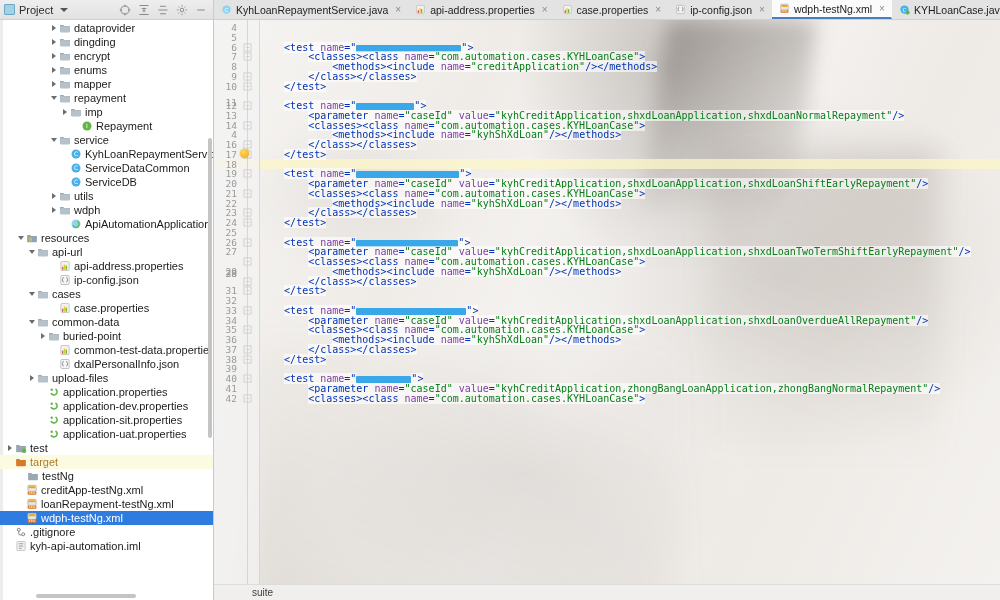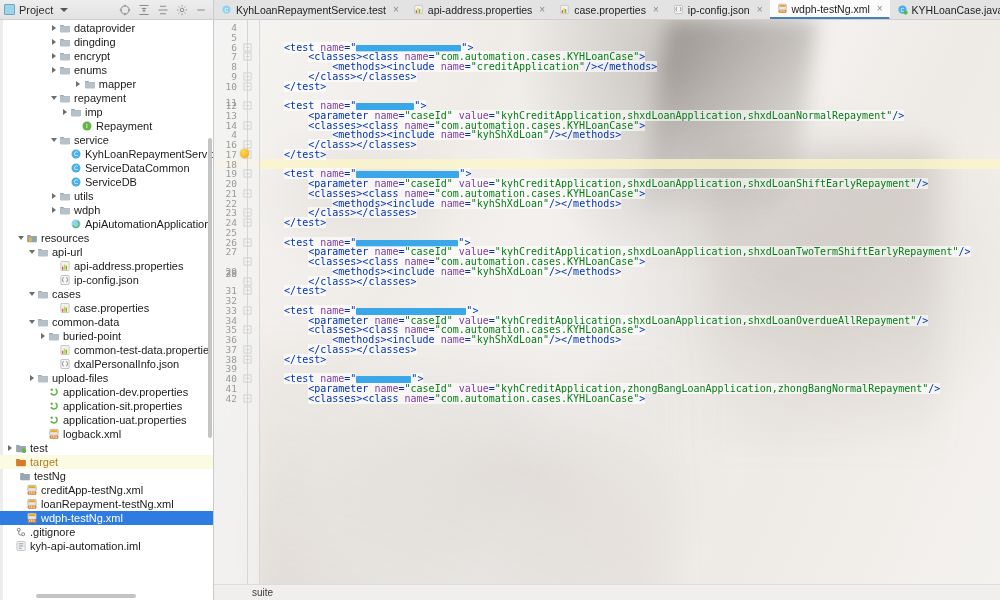--- a/index.html
+++ b/index.html
@@ -276,21 +276,21 @@
         </svg>
       </div>
     </div>
 
     <div class="tabs" id="tabs">
         <div class="tab">
           <svg viewBox="0 0 16 16" class="ficon">
             <circle cx="8" cy="8" r="6" fill="#8fd3f0"></circle>
             <text x="8" y="11" font-size="8" fill="#fff" text-anchor="middle" font-family="DejaVu Sans">C</text>
           </svg>
-          <span>KyhLoanRepaymentService.test</span>
+          <span>KyhLoanRepaymentService.java</span>
           <span class="tab-x">×</span>
         </div>
         <div class="tab">
           <svg viewBox="0 0 16 16" class="ficon">
             <rect x="2.5" y="2" width="11" height="12" rx="1" fill="#f2f2f2" stroke="#b9b9b9"></rect>
             <rect x="4" y="9" width="1.8" height="4" fill="#e0574d"></rect>
             <rect x="6.4" y="6" width="1.8" height="7" fill="#f0c419"></rect>
             <rect x="8.8" y="7.5" width="1.8" height="5.5" fill="#62b543"></rect>
           </svg>
           <span>api-address.properties</span>
@@ -374,21 +374,21 @@
           <div class="tree-row" style="padding-left: 48px;">
             <span class="arrow closed">
               <i></i>
             </span>
             <svg viewBox="0 0 16 16" class="ico">
               <path d="M1.5 4h4.2l1.2 1.4h7.6v7.1a1 1 0 0 1-1 1H2.5a1 1 0 0 1-1-1z" fill="#9aa7b0"></path>
               <path d="M1.5 5.6h13v6.9a1 1 0 0 1-1 1H2.5a1 1 0 0 1-1-1z" fill="#b6c1c9"></path>
             </svg>
             <span class="tlabel">enums</span>
           </div>
-          <div class="tree-row" style=" justify-content: center;">
+          <div class="tree-row" style="padding-left: 48px;">
             <span class="arrow closed">
               <i></i>
             </span>
             <svg viewBox="0 0 16 16" class="ico">
               <path d="M1.5 4h4.2l1.2 1.4h7.6v7.1a1 1 0 0 1-1 1H2.5a1 1 0 0 1-1-1z" fill="#9aa7b0"></path>
               <path d="M1.5 5.6h13v6.9a1 1 0 0 1-1 1H2.5a1 1 0 0 1-1-1z" fill="#b6c1c9"></path>
             </svg>
             <span class="tlabel">mapper</span>
           </div>
           <div class="tree-row" style="padding-left: 48px;">
@@ -588,66 +588,64 @@
               <path d="M1.5 5.6h13v6.9a1 1 0 0 1-1 1H2.5a1 1 0 0 1-1-1z" fill="#b6c1c9"></path>
             </svg>
             <span class="tlabel">upload-files</span>
           </div>
           <div class="tree-row" style="padding-left: 37px;">
             <span class="arrow none"></span>
             <svg viewBox="0 0 16 16" class="ico">
               <path d="M10 4c2.6 1.6 3 5.4.4 7.2-2.4 1.7-5.6.6-6.4-1.9" fill="none" stroke="#62b543" stroke-width="2.1"></path>
               <circle cx="5" cy="5" r="1.6" fill="#62b543"></circle>
             </svg>
-            <span class="tlabel">application-dev.properties</span>
+            <span class="tlabel">application.properties</span>
           </div>
           <div class="tree-row" style="padding-left: 37px;">
             <span class="arrow none"></span>
             <svg viewBox="0 0 16 16" class="ico">
               <path d="M10 4c2.6 1.6 3 5.4.4 7.2-2.4 1.7-5.6.6-6.4-1.9" fill="none" stroke="#62b543" stroke-width="2.1"></path>
               <circle cx="5" cy="5" r="1.6" fill="#62b543"></circle>
             </svg>
-            <span class="tlabel">application-sit.properties</span>
+            <span class="tlabel">application-dev.properties</span>
           </div>
           <div class="tree-row" style="padding-left: 37px;">
             <span class="arrow none"></span>
             <svg viewBox="0 0 16 16" class="ico">
               <path d="M10 4c2.6 1.6 3 5.4.4 7.2-2.4 1.7-5.6.6-6.4-1.9" fill="none" stroke="#62b543" stroke-width="2.1"></path>
               <circle cx="5" cy="5" r="1.6" fill="#62b543"></circle>
             </svg>
+            <span class="tlabel">application-sit.properties</span>
+          </div>
+          <div class="tree-row" style="padding-left: 37px;">
+            <span class="arrow none"></span>
+            <svg viewBox="0 0 16 16" class="ico">
+              <path d="M10 4c2.6 1.6 3 5.4.4 7.2-2.4 1.7-5.6.6-6.4-1.9" fill="none" stroke="#62b543" stroke-width="2.1"></path>
+              <circle cx="5" cy="5" r="1.6" fill="#62b543"></circle>
+            </svg>
             <span class="tlabel">application-uat.properties</span>
           </div>
-          <div class="tree-row" style="padding-left: 37px;">
-            <span class="arrow none"></span>
-            <svg viewBox="0 0 16 16" class="ico">
-              <rect x="2.5" y="1.8" width="11" height="8" rx="1" fill="#e8e8e8" stroke="#a8a8a8"></rect>
-              <rect x="3.6" y="3" width="8.8" height="2.6" fill="#f0a500"></rect>
-              <rect x="2.2" y="10" width="11.6" height="4.2" rx="1" fill="#d87a2a"></rect>
-              <text x="8" y="13.6" font-size="4.6" fill="#fff" text-anchor="middle" font-family="DejaVu Sans">XML</text>
-            </svg>
-            <span class="tlabel">logback.xml</span>
-          </div>
           <div class="tree-row" style="padding-left: 4px;">
             <span class="arrow closed">
               <i></i>
             </span>
             <svg viewBox="0 0 16 16" class="ico">
               <path d="M1.5 4h4.2l1.2 1.4h7.6v7.1a1 1 0 0 1-1 1H2.5a1 1 0 0 1-1-1z" fill="#9aa7b0"></path>
               <circle cx="12" cy="11.5" r="3" fill="#62b543"></circle>
             </svg>
             <span class="tlabel">test</span>
           </div>
           <div class="tree-row highlight-target" style="padding-left: 4px;">
             <span class="arrow none"></span>
             <svg viewBox="0 0 16 16" class="ico">
               <path d="M1.5 4h4.2l1.2 1.4h7.6v7.1a1 1 0 0 1-1 1H2.5a1 1 0 0 1-1-1z" fill="#d97a2b"></path>
             </svg>
             <span class="tlabel">target</span>
           </div>
-          <div class="tree-row" style="padding-left: 8px;">
+          <div class="tree-row" style="padding-left: 16px;">
             <span class="arrow none"></span>
             <svg viewBox="0 0 16 16" class="ico">
               <path d="M1.5 4h4.2l1.2 1.4h7.6v7.1a1 1 0 0 1-1 1H2.5a1 1 0 0 1-1-1z" fill="#9aa7b0"></path>
             </svg>
             <span class="tlabel">testNg</span>
           </div>
           <div class="tree-row" style="padding-left: 15px;">
             <span class="arrow none"></span>
             <svg viewBox="0 0 16 16" class="ico">
               <rect x="2.5" y="1.8" width="11" height="8" rx="1" fill="#e8e8e8" stroke="#a8a8a8"></rect>

